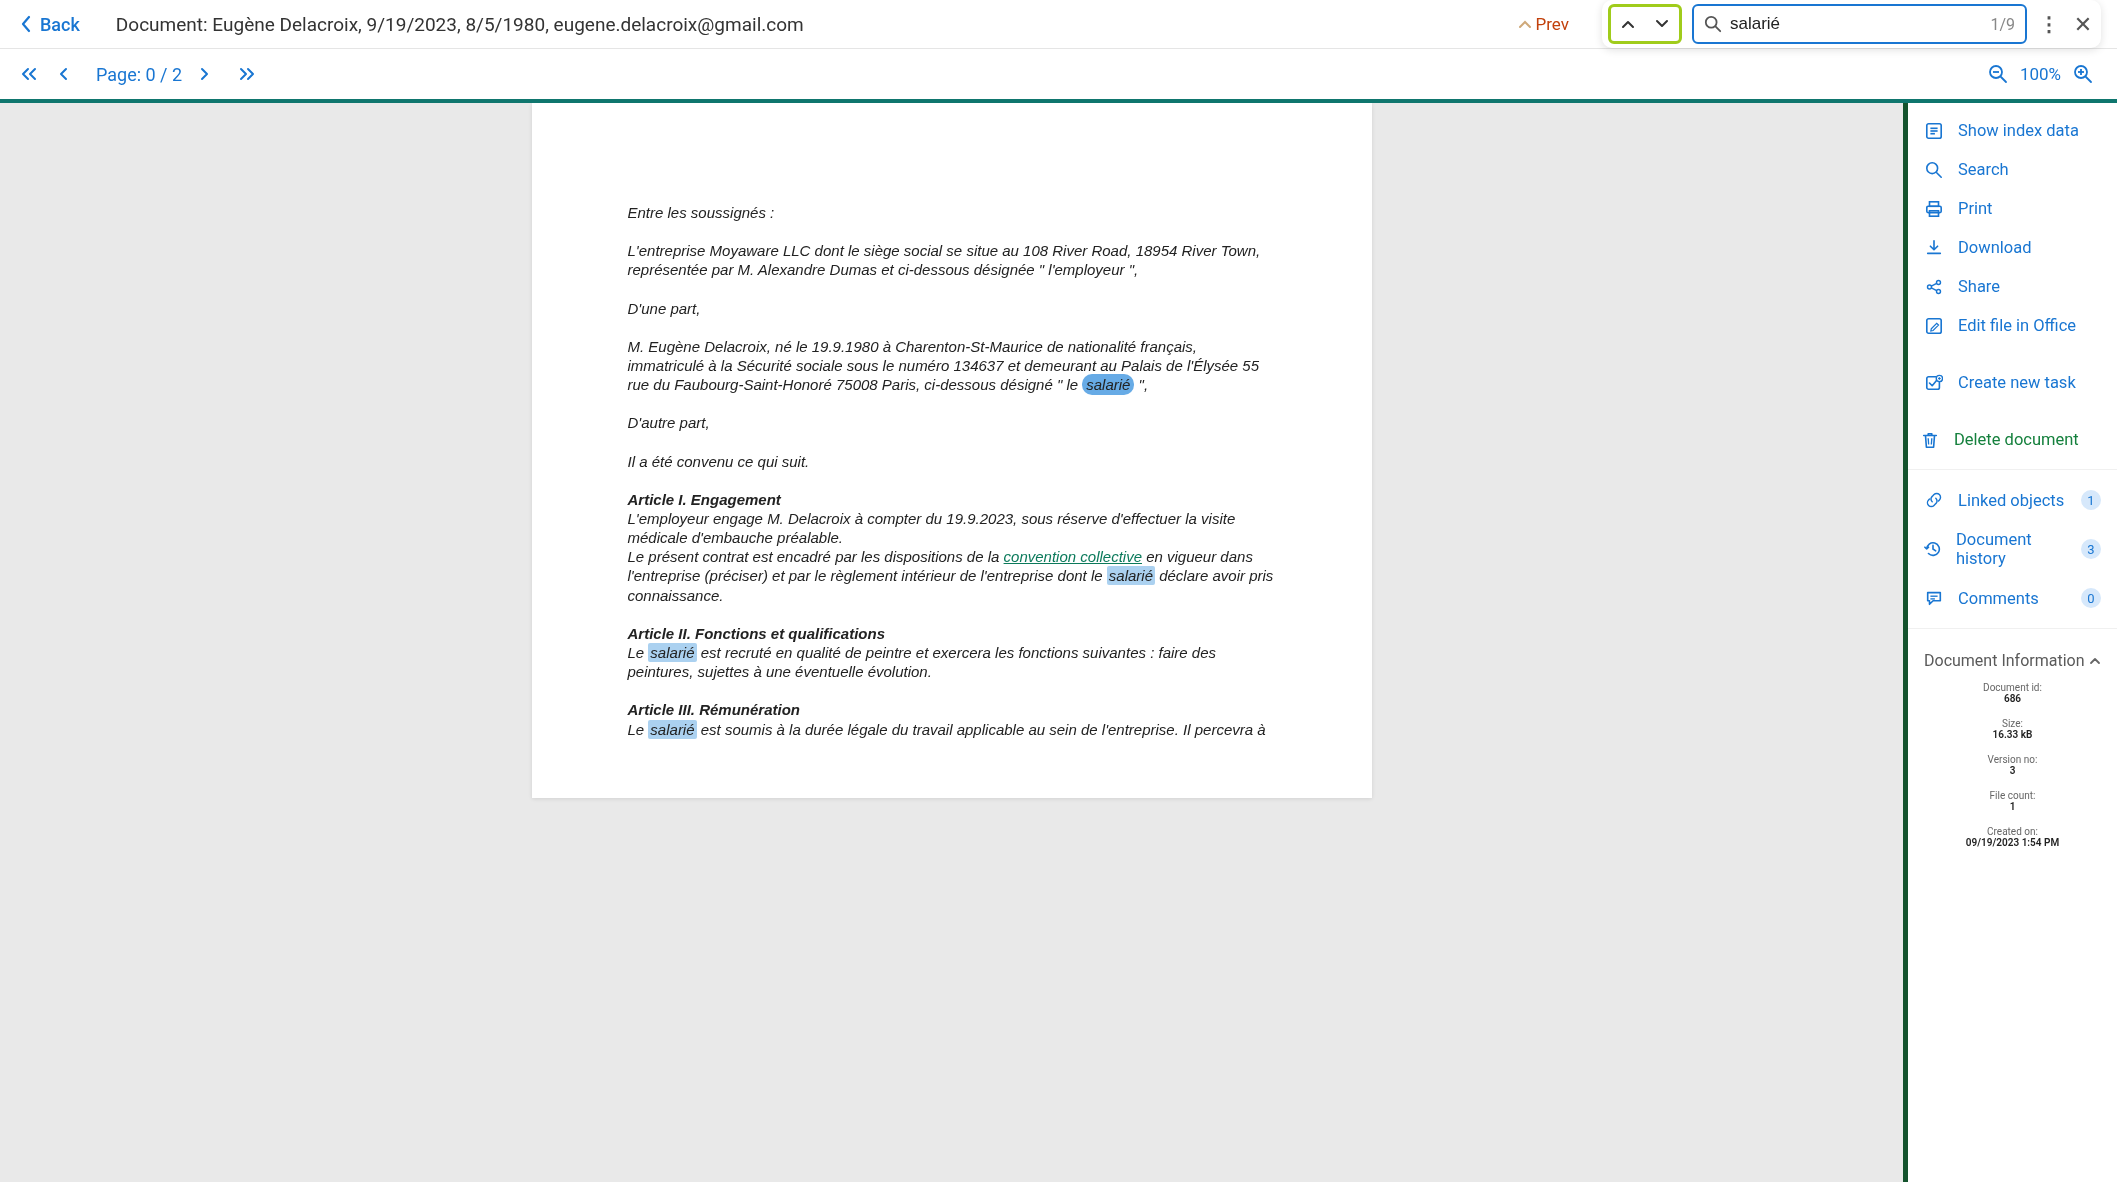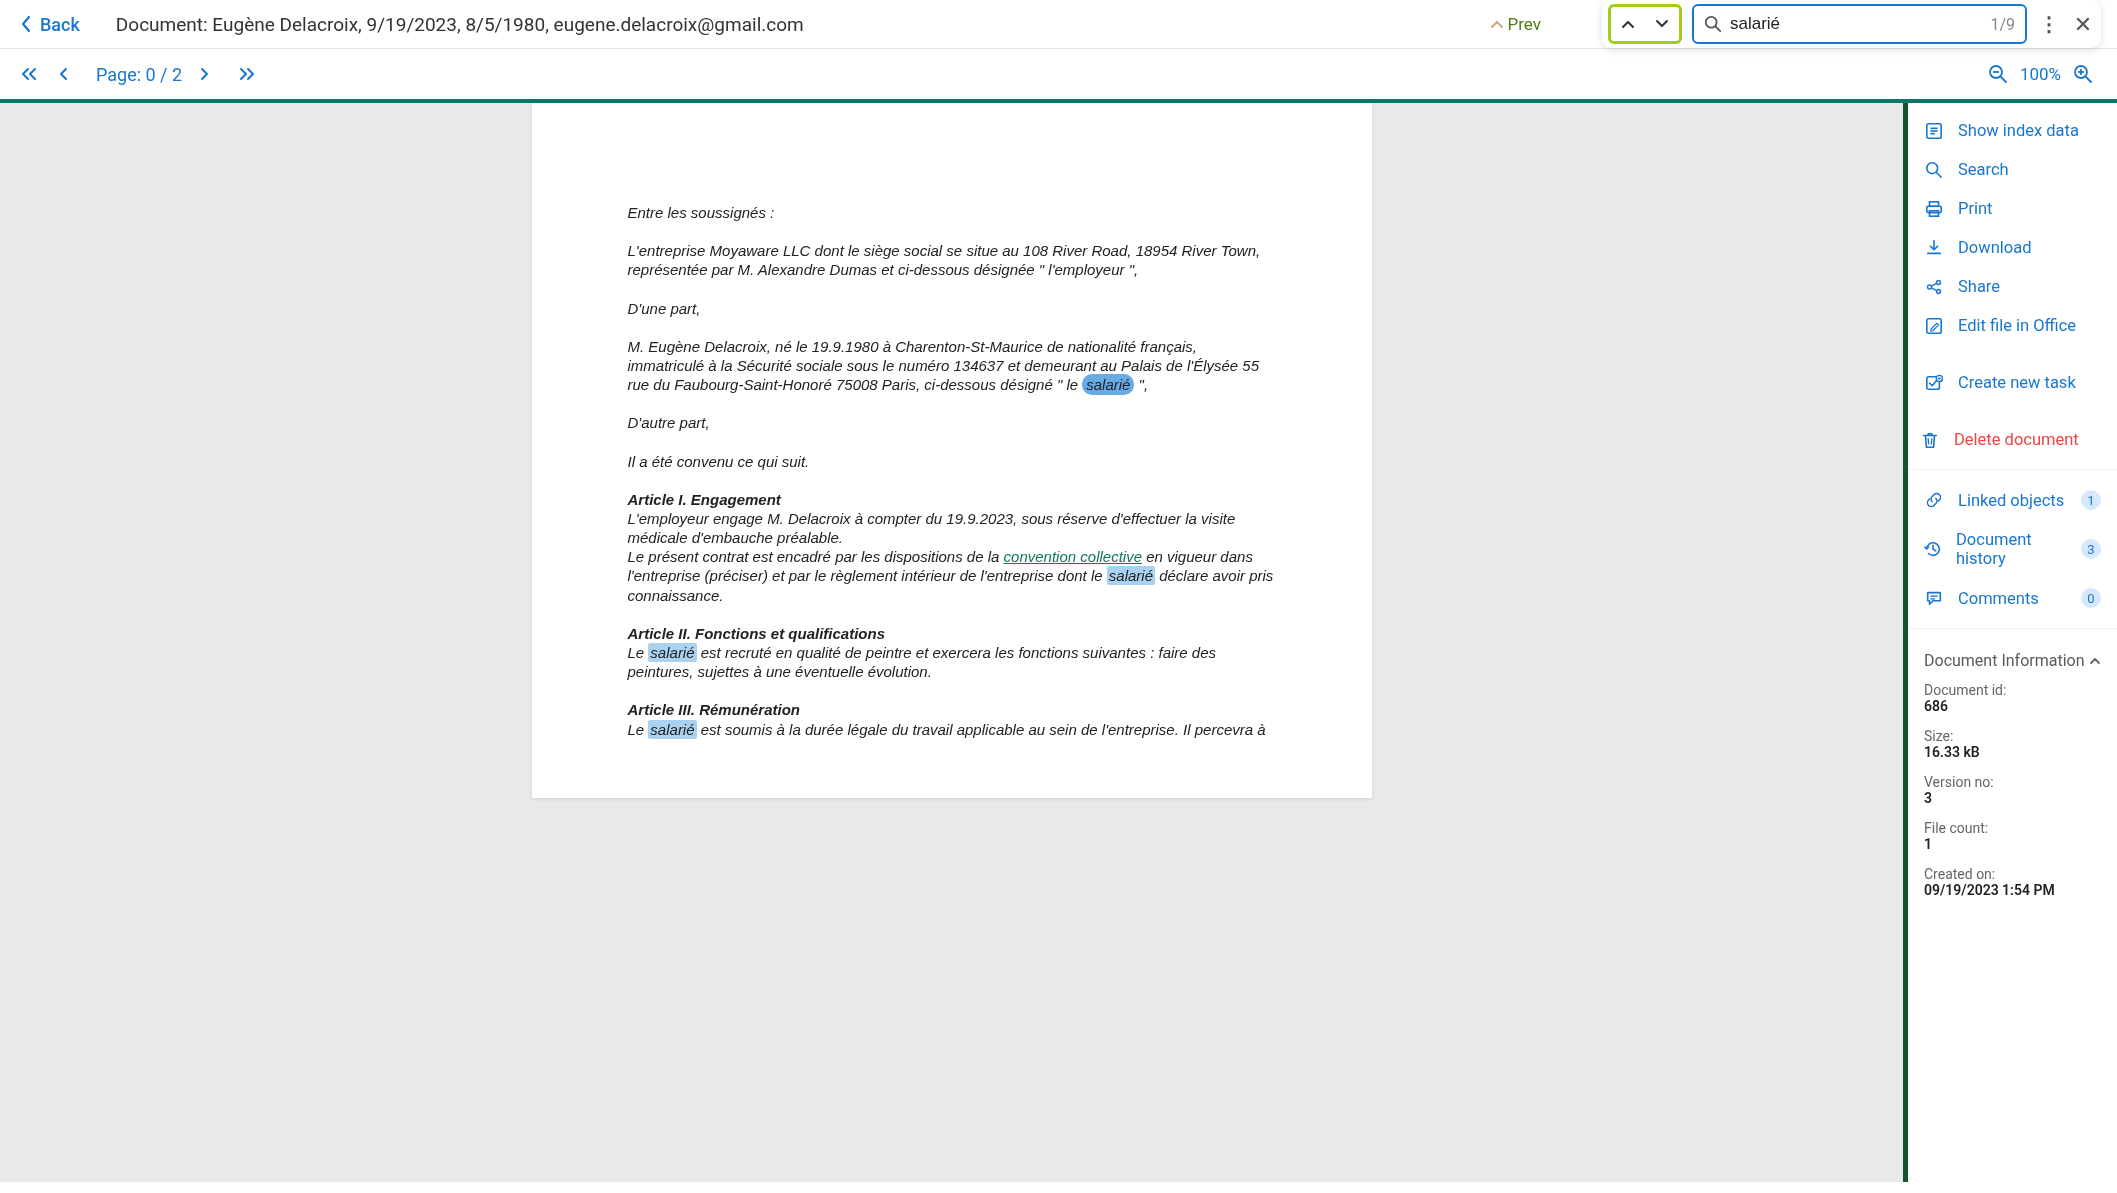--- a/index.html
+++ b/index.html
@@ -28,22 +28,22 @@
   }
   .back-chev { font-size: 20px; }
   .doc-title {
     margin-left: 36px;
     font-size: 19px;
     color: #333;
     font-weight: 400;
   }
   .prev-faded {
     position: absolute;
-    right: 576px;
-    color: #4d7c0f;
+    right: 548px;
+    color: #c2410c;
     font-size: 17px;
     display: flex;
     align-items: center;
     gap: 4px;
   }
   .search-wrap {
     position: absolute;
     right: 16px;
     top: 50%;
     transform: translateY(-50%);
@@ -171,21 +171,21 @@
     font-size: 16.5px;
     cursor: pointer;
   }
   .side-item .sicon {
     width: 20px;
     display: flex;
     justify-content: center;
     font-size: 18px;
   }
   .side-item.sep-below { margin-bottom: 18px; }
-  .side-item.danger { color: #ef4444; padding-left: 12px; }
+  .side-item.danger { color: #15803d; padding-left: 12px; }
   .side-item .badge {
     margin-left: auto;
     background: #d6e8fb;
     color: #1976d2;
     border-radius: 10px;
     min-width: 20px;
     height: 20px;
     font-size: 13px;
     display: flex;
     align-items: center;
@@ -201,21 +201,22 @@
     display: flex;
     align-items: center;
     padding: 12px 16px 8px 16px;
     color: #5a5a5a;
     font-size: 16px;
     text-align: center;
   }
   .side-section-head .collapse-chev { margin-left: auto; font-size: 14px; }
   .info-row {
     padding: 4px 16px 2px 16px;
-    font-size: 14px;
+    font-size: 10px;
+    text-align: center;
   }
   .info-label { color: #666; }
   .info-value { color: #222; font-weight: 600; margin-bottom: 8px; }
 
   svg { display: block; }
 </style>
 </head>
 <body>
 
 <div class="topbar">

